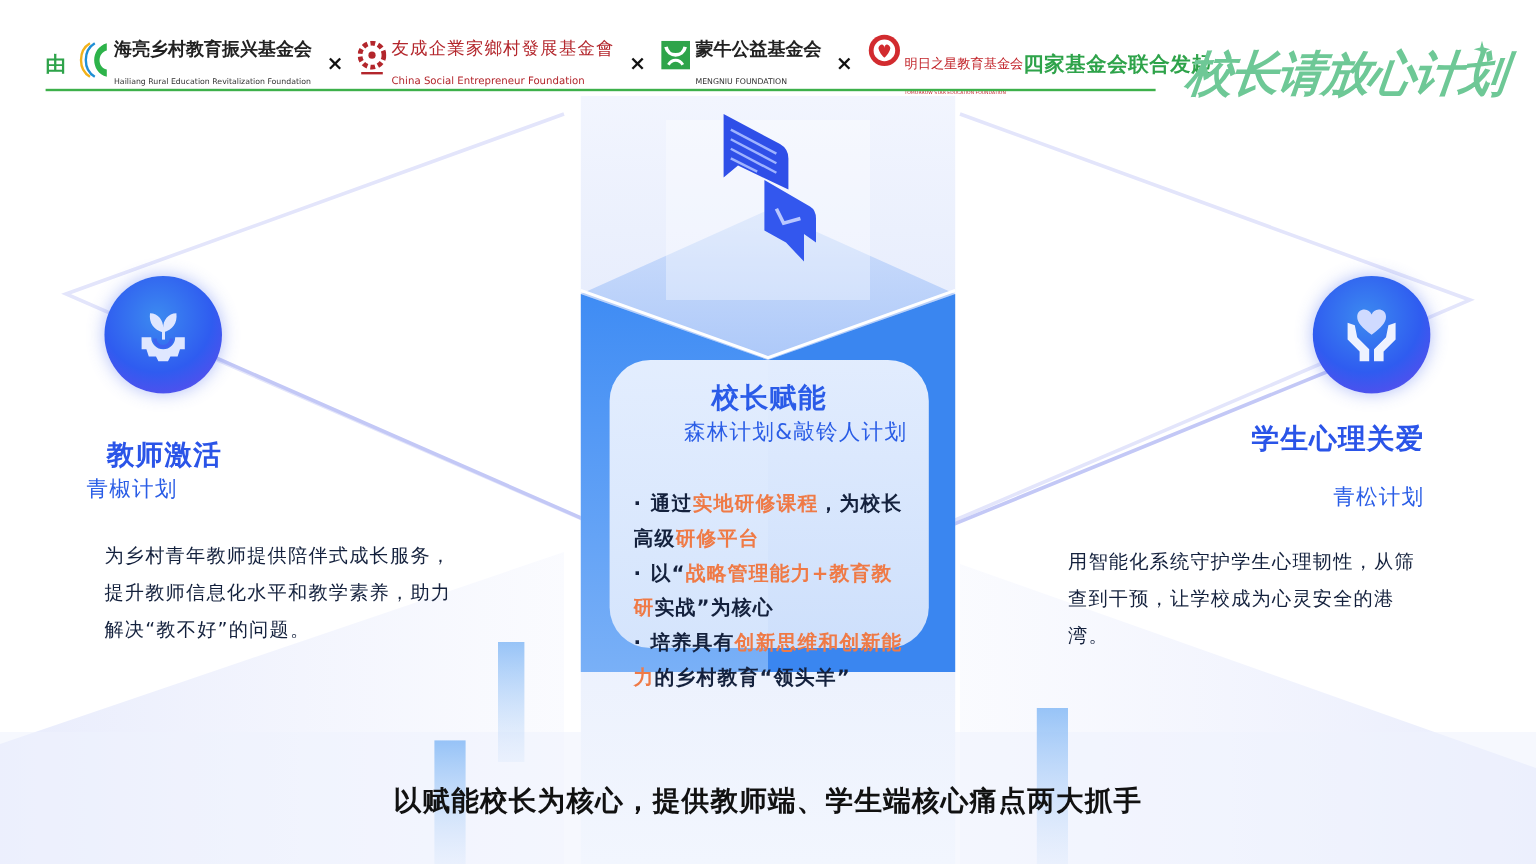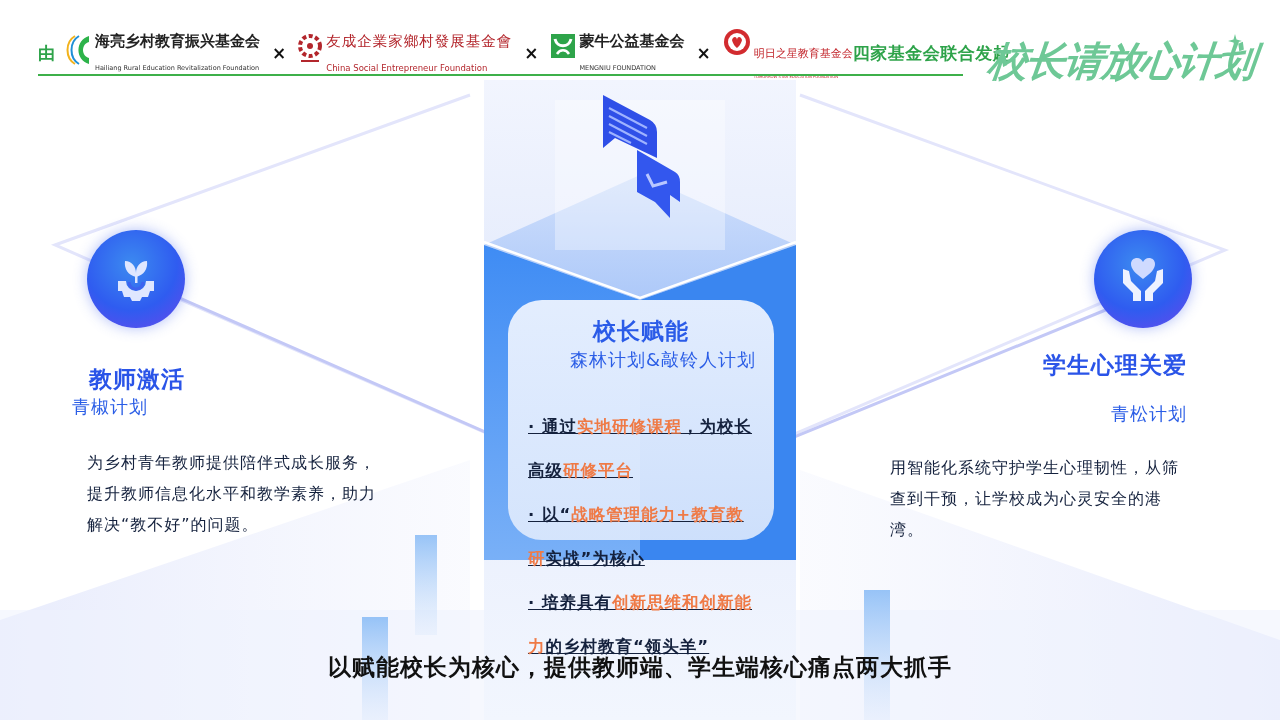--- a/index.html
+++ b/index.html
@@ -32,21 +32,21 @@
     box-shadow: 0 0 14px rgba(80,110,240,0.45); display: flex; align-items: center; justify-content: center; }
   .circle svg { width: 56px; height: 56px; }
 
   .side-title { position: absolute; font-size: 23px; font-weight: bold; color: #2a54e8; letter-spacing: 1px; white-space: nowrap; }
   .side-sub { position: absolute; font-size: 18px; color: #2a5de6; letter-spacing: 1px; white-space: nowrap; }
   .side-desc { position: absolute; font-size: 16px; line-height: 31px; color: #14213d; font-weight: normal; letter-spacing: 1px; }
   .card { position: absolute; left: 508px; top: 300px; width: 266px; height: 240px; border-radius: 34px;
     background: linear-gradient(180deg, rgba(240,245,255,0.92) 0%, rgba(226,236,253,0.88) 100%); }
   .card-title { position: absolute; left: 508px; top: 316px; width: 266px; text-align: center; font-size: 23px; font-weight: bold; color: #2a5be8; letter-spacing: 1px; }
   .card-sub { position: absolute; left: 508px; top: 348px; width: 310px; text-align: center; font-size: 18px; color: #2a5de6; letter-spacing: 1px; }
-  .bullets { position: absolute; left: 528px; top: 405px; width: 232px; font-size: 16.5px; line-height: 44px; font-weight: bold; color: #14213d; letter-spacing: 1px; text-decoration: underline; }
+  .bullets { position: absolute; left: 528px; top: 405px; width: 232px; font-size: 16.5px; line-height: 29px; font-weight: bold; color: #14213d; letter-spacing: 1px; }
   .hl { color: #ef7a46; }
 
   .footer { position: absolute; left: 0; top: 652px; width: 1280px; text-align: center; font-size: 23px; font-weight: bold; color: #111; letter-spacing: 1px; }
 </style>
 </head>
 <body>
 
 <svg class="bg-layer" width="1280" height="720" viewBox="0 0 1280 720">
   <defs>
     <linearGradient id="fadeL" x1="0" y1="0" x2="1" y2="0">

